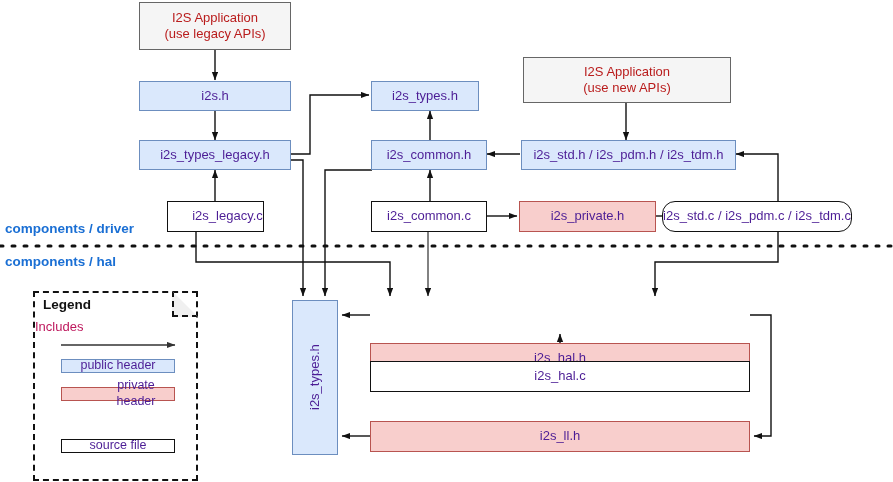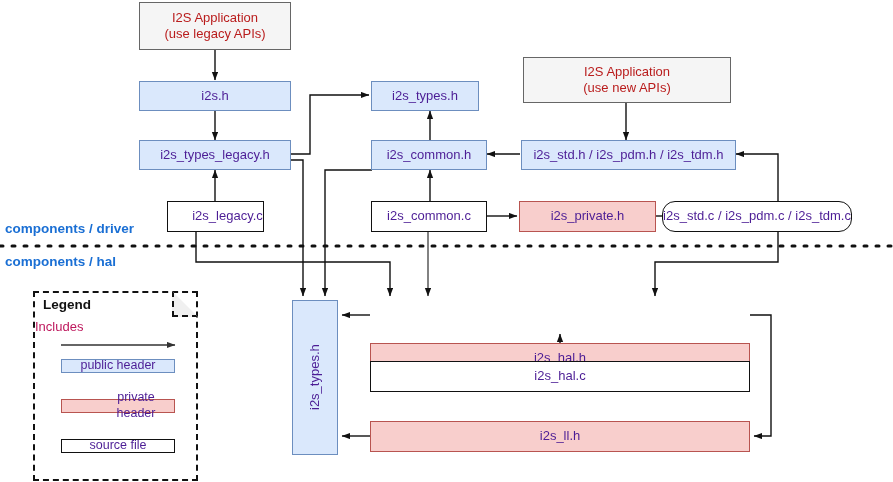--- a/index.html
+++ b/index.html
@@ -160,21 +160,21 @@
         <marker id="ah2" markerWidth="9" markerHeight="9" refX="8.2" refY="3.2" orient="auto" markerUnits="userSpaceOnUse">
           <path d="M0,0 L8.5,3.2 L0,6.4 z" fill="#333"></path>
         </marker>
       </defs>
       <line x1="26" y1="8" x2="140" y2="8" stroke="#333" stroke-width="1.6" marker-end="url(#ah2)"></line>
     </svg>
 
     <div class="bx blue swatch" style="top:66px;">
       <span>public header</span>
     </div>
-    <div class="bx pink swatch" style="top:106px;padding-left:36px;">
+    <div class="bx pink swatch" style="top:94px;padding-left:36px;">
       <span>private header</span>
     </div>
     <div class="bx white swatch" style="top:146px;">
       <span>source file</span>
     </div>
   </div>
 
 </div>
 
 </body></html>

